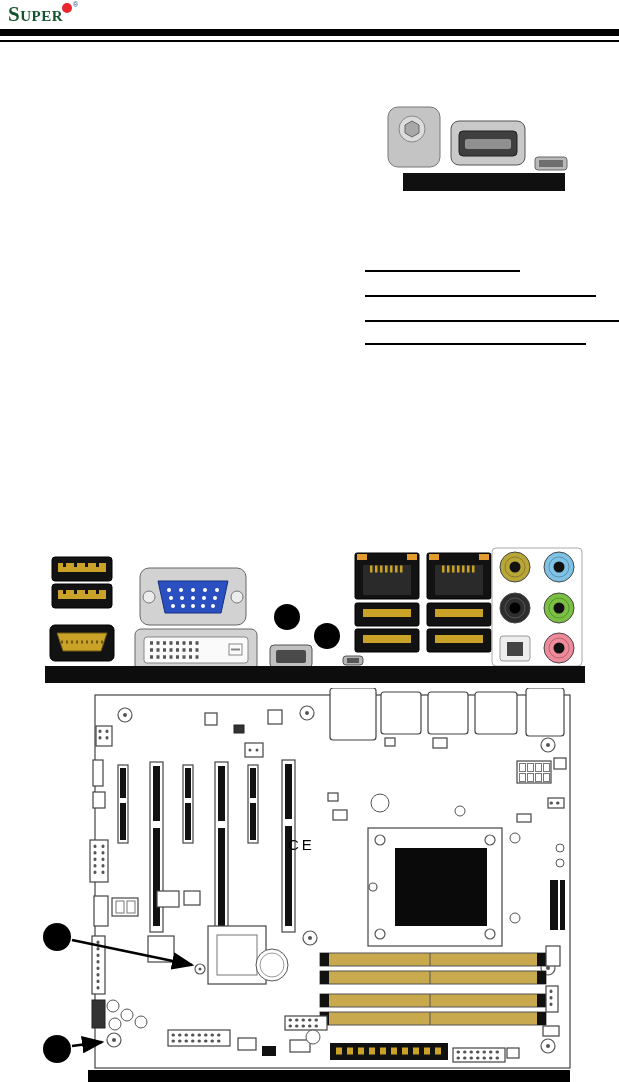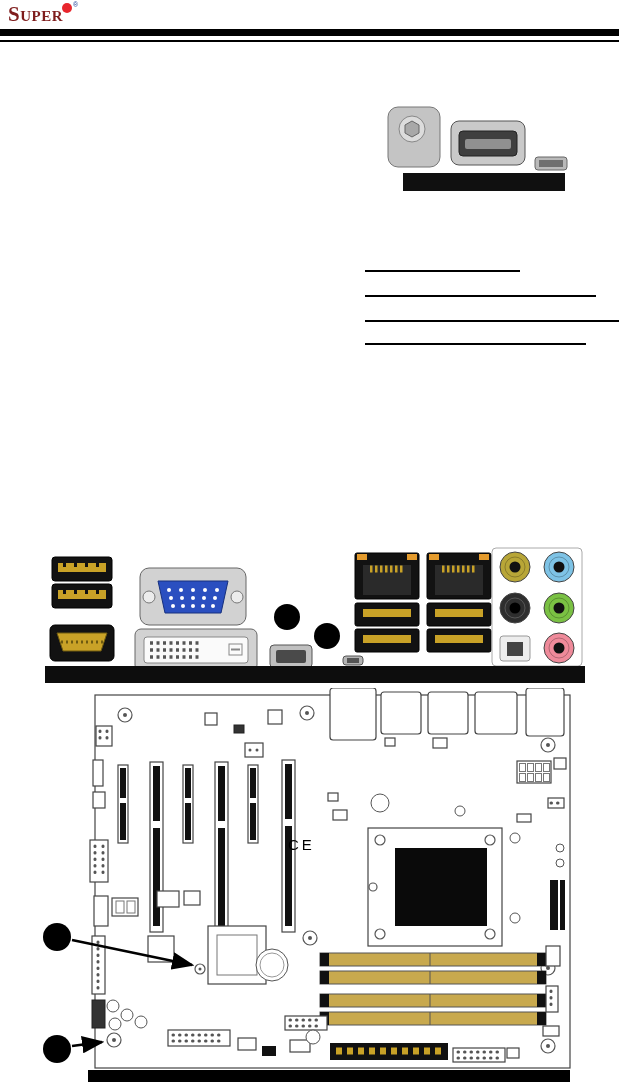--- a/index.html
+++ b/index.html
@@ -5,21 +5,21 @@
   html,body{margin:0;padding:0;background:#888;}
   .page{
     position:relative;width:619px;height:1082px;background:#fff;
     margin:0 auto;overflow:hidden;
     font-family:"Liberation Sans",sans-serif;
   }
   
   .logo{position:absolute;left:8px;top:1px;white-space:nowrap;}
   .logo-text{
     font-family:"Liberation Serif",serif;font-weight:bold;
-    font-variant:small-caps;font-size:21px;color:#7f1d1d;letter-spacing:0.5px;
+    font-variant:small-caps;font-size:21px;color:#14532d;letter-spacing:0.5px;
   }
   .logo-dot{
     display:inline-block;width:10px;height:10px;border-radius:50%;
     background:#e8262d;position:relative;top:-8px;left:-1px;
   }
   .logo-reg{font-size:7px;color:#1c3e94;vertical-align:14px;}
   .rule-thick{position:absolute;left:0;top:29px;width:619px;height:7px;background:#000;}
   .rule-thin{position:absolute;left:0;top:40px;width:619px;height:2px;background:#000;}
   
   .uline{position:absolute;height:2px;background:#000;}

